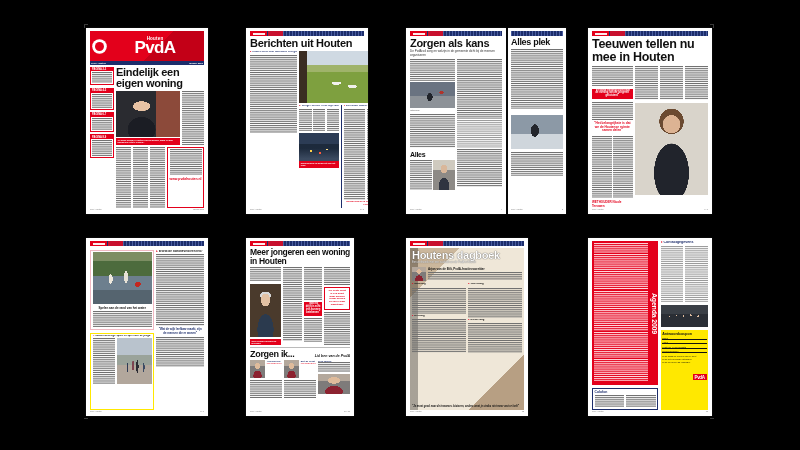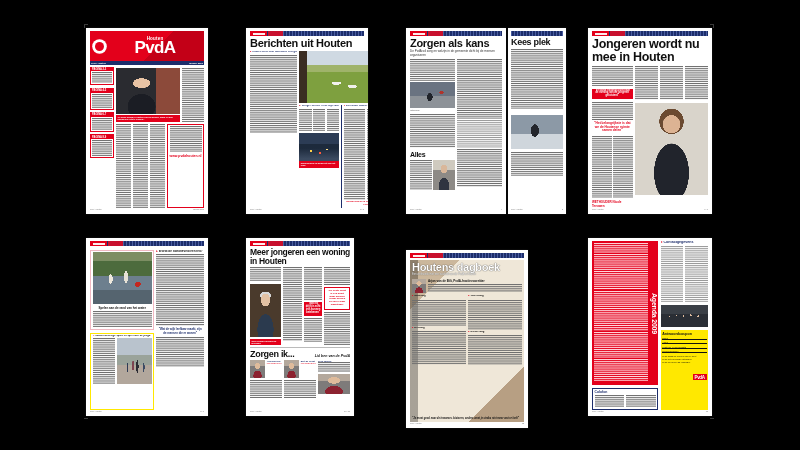--- a/index.html
+++ b/index.html
@@ -189,20 +189,21 @@
           <div class="railbox">
             <div class="railtitle">PAGINA 6-7</div>
             <div class="tx" style="height:12px"></div>
           </div>
           <div class="railbox">
             <div class="railtitle">PAGINA 8-9</div>
             <div class="tx" style="height:16px"></div>
           </div>
         </div>
         <div class="col" style="flex:1;">
+          <div class="hl big">Eindelijk een eigen woning</div>
           <div style="display:flex;gap:2px;margin-top:1.5px;">
             <div style="flex:1;">
               <div class="ph ph-cover" style="height:46px;"></div>
               <div class="box-red" style="margin-top:.5px;font-size:2.2px;text-align:left;">"Ik wilde graag in Houten blijven wonen, maar er was nauwelijks iets te vinden"</div>
             </div>
             <div style="flex:0 0 22px;">
               <div class="tx" style="height:54px"></div>
             </div>
           </div>
           <div style="display:flex;gap:2px;margin-top:1px;flex:1;">
@@ -309,21 +310,21 @@
         <span>2 | 3</span>
       </div>
     </div>
   </div>
 
   <div class="page" style="left:508px;top:28px;width:58px;height:186px;">
     <div class="sheet" style="padding:3px 3px 4px 3px;">
       <div class="strip">
         <div class="dots"></div>
       </div>
-      <div class="hl mid">Kees plek</div>
+      <div class="hl mid">Alles plek</div>
       <div class="cols" style="margin-top:2px;">
         <div class="col">
           <div class="tx" style="height:60px"></div>
           <div class="cap" style="text-align:right;">&nbsp;</div>
           <div class="ph ph-snow" style="height:34px;"></div>
           <div class="tx" style="height:24px;margin-top:2px;"></div>
         </div>
       </div>
       <div class="foot">
         <span>PvdA Houten</span>
@@ -334,21 +335,21 @@
 
   <div class="page" style="left:588px;top:28px;width:124px;height:186px;">
     <div class="sheet">
       <div class="strip">
         <div class="logo">
             <i></i>
           </div>
         <div class="sect"></div>
         <div class="dots"></div>
       </div>
-      <div class="hl" style="font-size:12.5px;">Jongeren wordt nu mee in Houten</div>
+      <div class="hl" style="font-size:12.5px;">Teeuwen tellen nu mee in Houten</div>
       <div class="cols" style="margin-top:2.5px;">
         <div class="col" style="flex:1.05;">
           <div class="tx" style="height:20px"></div>
           <div class="box-red" style="margin-top:1.5px;">"Er wordt eindelijk echt naar de mening van de jongeren geluisterd"</div>
           <div class="tx" style="height:18px;margin-top:1.5px;"></div>
           <div class="quote">"Het belangrijkste is dat we de Houtense ruimte samen delen"</div>
           <div style="display:flex;gap:1.5px;flex:1;margin-top:1px;">
             <div class="tx" style="flex:1;height:100%"></div>
             <div class="tx" style="flex:1;height:100%"></div>
           </div>
@@ -473,21 +474,21 @@
           </div>
         </div>
       </div>
       <div class="foot">
         <span>PvdA Houten</span>
         <span>10 | 11</span>
       </div>
     </div>
   </div>
 
-  <div class="page" style="left:406px;top:250px;width:122px;height:178px;">
+  <div class="page" style="left:406px;top:238px;width:122px;height:178px;">
     <div class="sheet">
       <div class="strip">
         <div class="logo">
             <i></i>
           </div>
         <div class="sect"></div>
         <div class="dots"></div>
       </div>
       <div class="ph ph-book" style="flex:1;padding:2px;box-sizing:border-box;">
         <div style="position:relative;z-index:2;height:100%;display:flex;flex-direction:column;">

